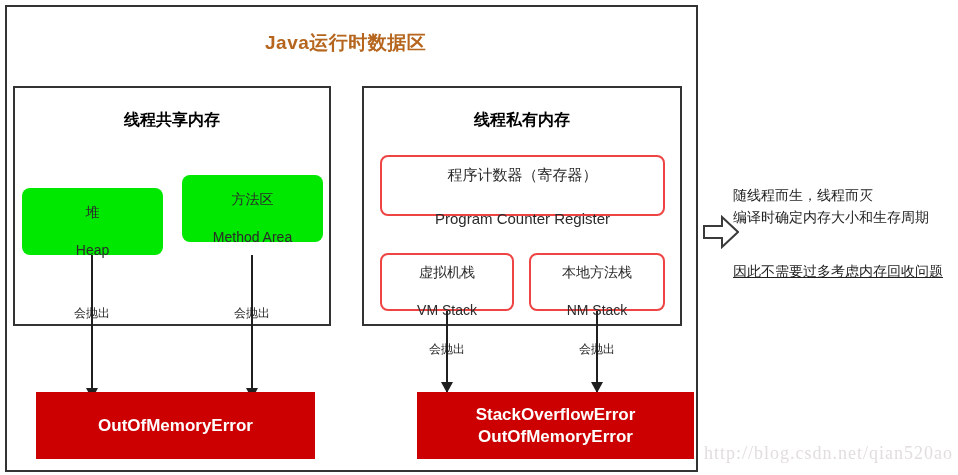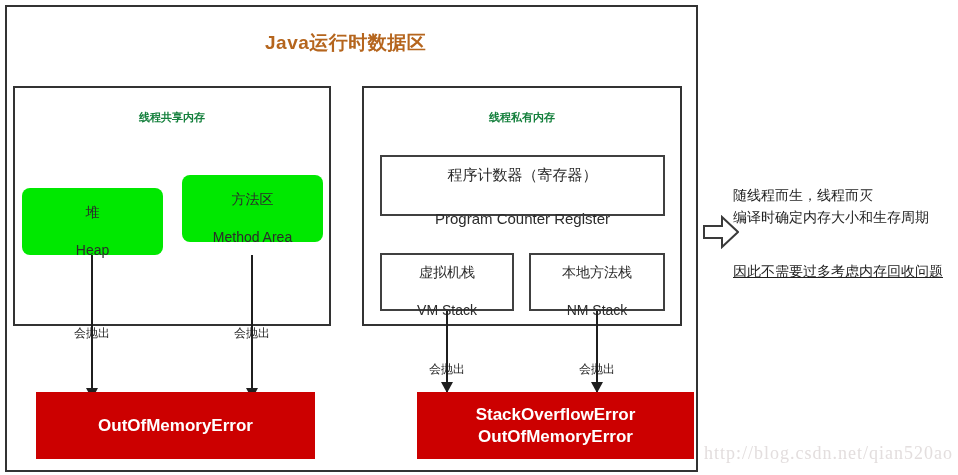--- a/index.html
+++ b/index.html
@@ -26,22 +26,22 @@
   }
   .frame {
     border: 2px solid #333333;
     background: transparent;
   }
   .panel {
     border: 2px solid #333333;
     background: #ffffff;
   }
   .rounded {
-    border: 2px solid #404040;
-    border-radius: 0;
+    border: 2px solid #ef4444;
+    border-radius: 8px;
     background: #ffffff;
   }
   .green {
     border-radius: 8px;
     background: #00e800;
     border: none;
   }
   .red {
     background: #cc0000;
     border: none;
@@ -51,23 +51,23 @@
   .diagram-title {
     position: absolute;
     color: #b5651d;
     font-weight: bold;
     font-size: 19px;
     letter-spacing: 0.5px;
     white-space: nowrap;
   }
   .panel-title {
     position: absolute;
-    color: #15803d;
+    color: #000000;
     font-weight: bold;
-    font-size: 11px;
+    font-size: 16px;
     white-space: nowrap;
     text-align: center;
   }
   .cell-text {
     position: absolute;
     left: 0;
     right: 0;
     top: 50%;
     transform: translateY(-50%);
     text-align: center;
@@ -95,21 +95,20 @@
     white-space: pre-line;
     pointer-events: none;
   }
   .edge-label {
     position: absolute;
     font-size: 12px;
     color: #1f1f1f;
     white-space: nowrap;
     text-align: center;
     transform: translateX(-50%);
-    margin-top: 20px;
   }
   .note-line {
     position: absolute;
     font-size: 14px;
     color: #1f1f1f;
     white-space: nowrap;
   }
   .watermark {
     position: absolute;
     font-family: "Liberation Serif", "DejaVu Serif", serif;

